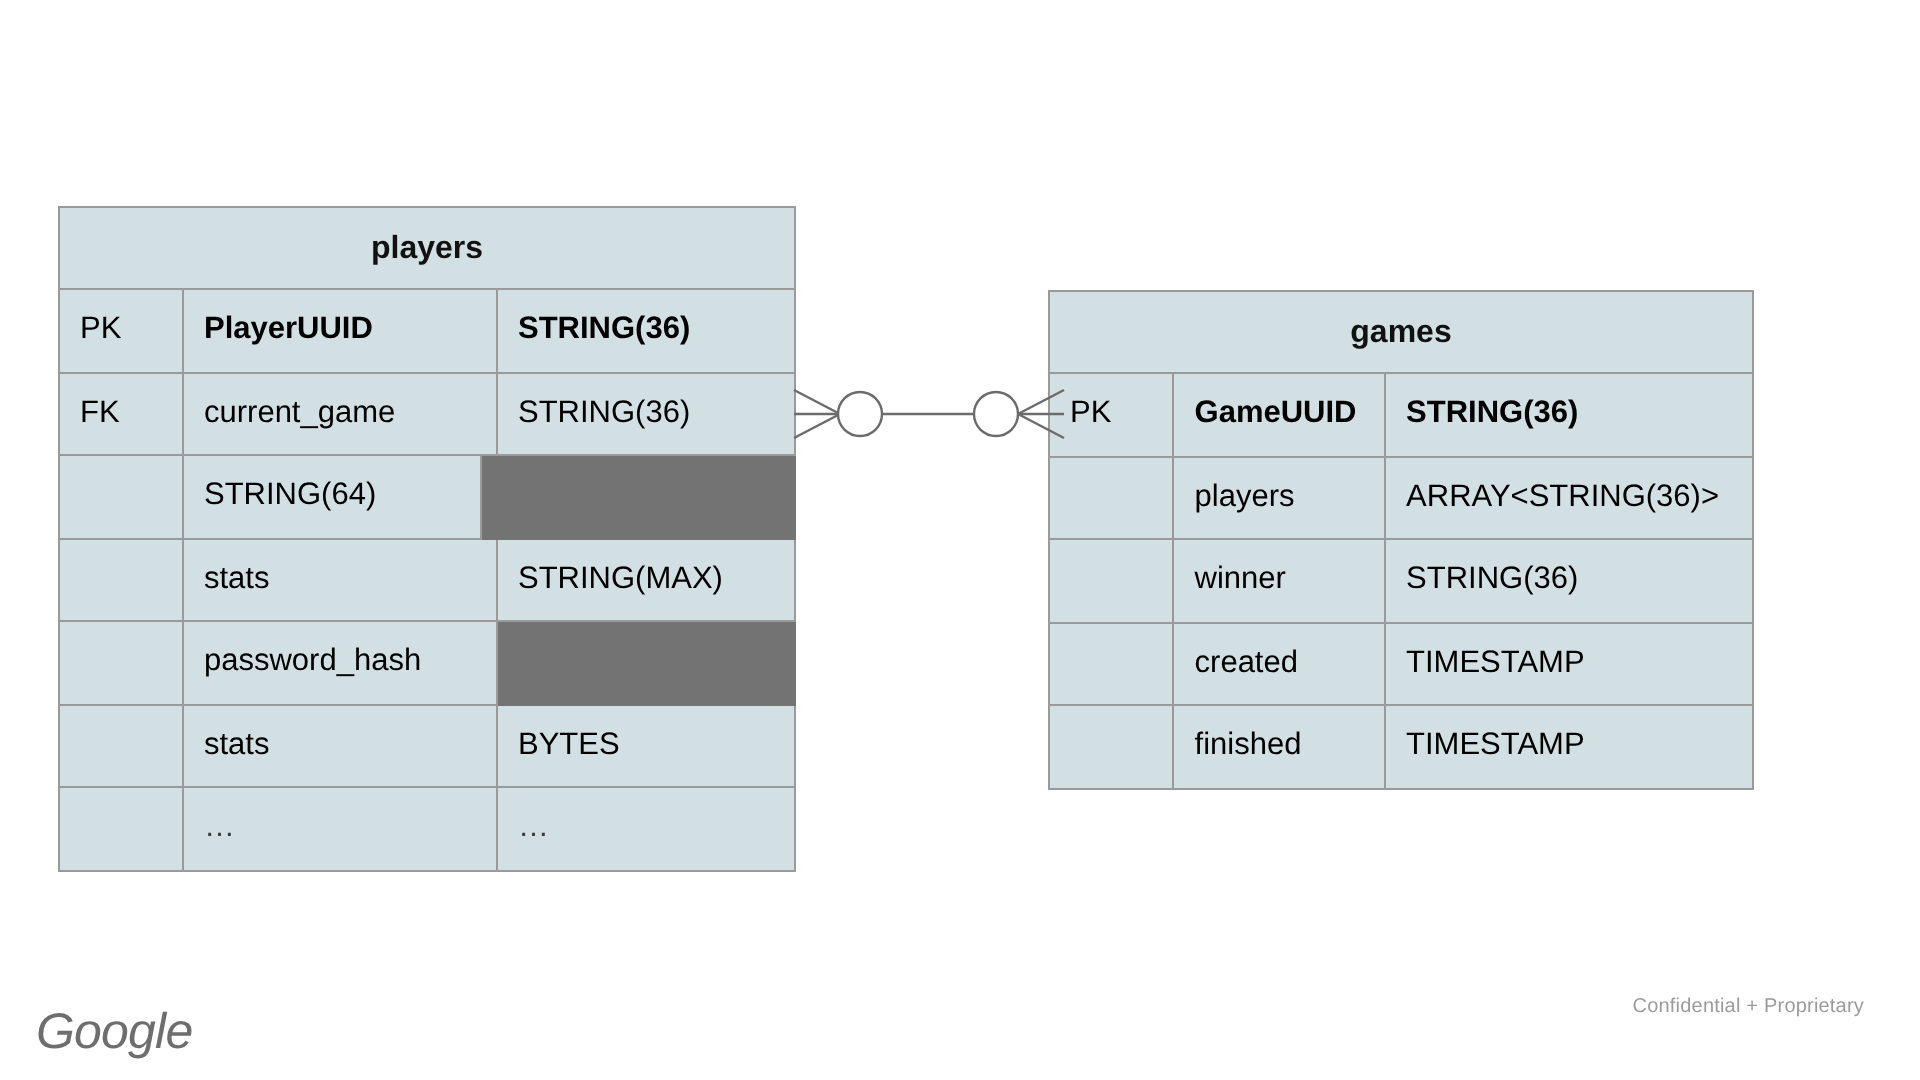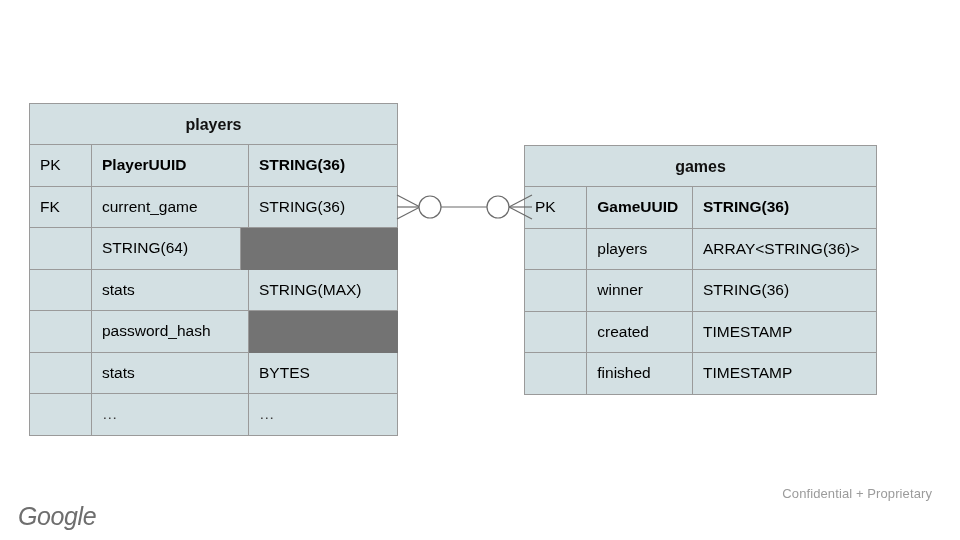--- a/index.html
+++ b/index.html
@@ -99,22 +99,22 @@
     font-size: 25px;
     line-height: 1;
     color: #6e6e6e;
     font-family: "Liberation Sans", sans-serif;
     letter-spacing: -0.4px;
     font-style: italic;
   }
   .confidential {
     position: absolute;
     right: 28px;
-    top: 486px;
-    font-size: 13px;
+    top: 498px;
+    font-size: 10px;
     color: #9b9b9b;
     letter-spacing: 0.1px;
   }
 </style>
 </head>
 <body>
 
 <div class="slide">
 
   <div class="entity players" id="entity-players" style="left:29px; top:103px; width:369px;">

